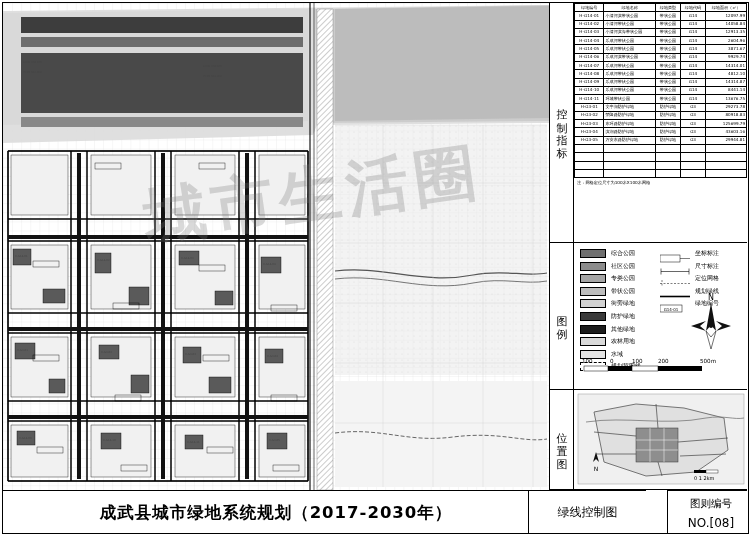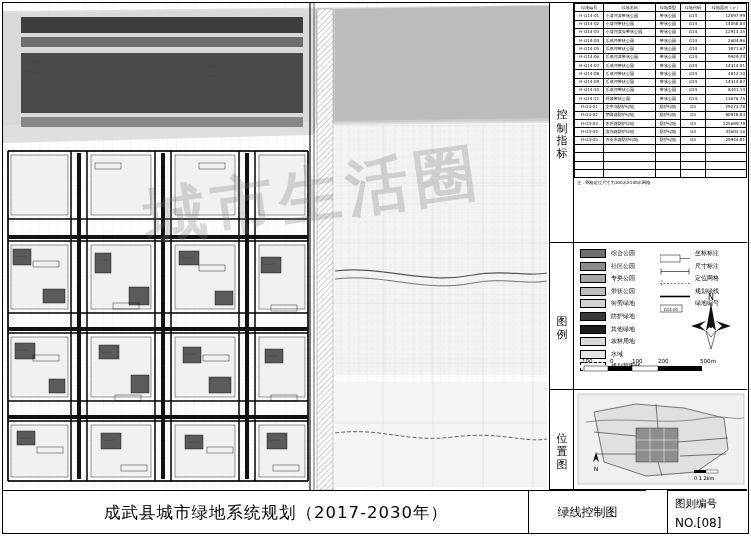--- a/index.html
+++ b/index.html
@@ -46,26 +46,26 @@
   .sym{width:30px;height:9px;margin-right:5px;position:relative;}
   .compass{position:absolute;right:8px;top:48px;width:56px;height:66px;}
   .scalebar{position:absolute;left:8px;bottom:6px;}
 
   
   .locwrap{position:absolute;left:2px;top:2px;right:2px;bottom:2px;}
 
   
   #bottom{position:absolute;left:3px;top:490px;width:546px;height:44px;border-top:1px solid #000;box-sizing:border-box;
      display:flex;align-items:center;justify-content:center;}
-  #maintitle{font-size:16.5px;font-weight:normal;letter-spacing:1px;font-family:"DejaVu Sans",sans-serif;}
+  #maintitle{font-size:16.5px;font-weight:bold;letter-spacing:1px;font-family:"DejaVu Sans",sans-serif;}
   #btm2{position:absolute;left:528px;top:490px;width:118px;height:44px;border-left:1px solid #000;border-top:1px solid #000;
      box-sizing:border-box;display:flex;align-items:center;justify-content:center;font-size:12px;
      font-family:"DejaVu Sans",sans-serif;}
   #btm3{position:absolute;left:667px;top:490px;width:80px;height:44px;border-left:1px solid #000;border-top:1px solid #000;
-     box-sizing:border-box;padding:6px 0 0 7px;}
+     box-sizing:border-box;padding:6px 0 0 7px;text-align:center;}
   #btm3 .t1{font-size:10.5px;font-family:"DejaVu Sans",sans-serif;}
   #btm3 .t2{font-size:12px;margin-top:5px;font-family:"DejaVu Sans",sans-serif;}
 </style>
 </head>
 <body>
 
 <div id="page">
   <div class="frame"></div>
 
   <div id="map">

